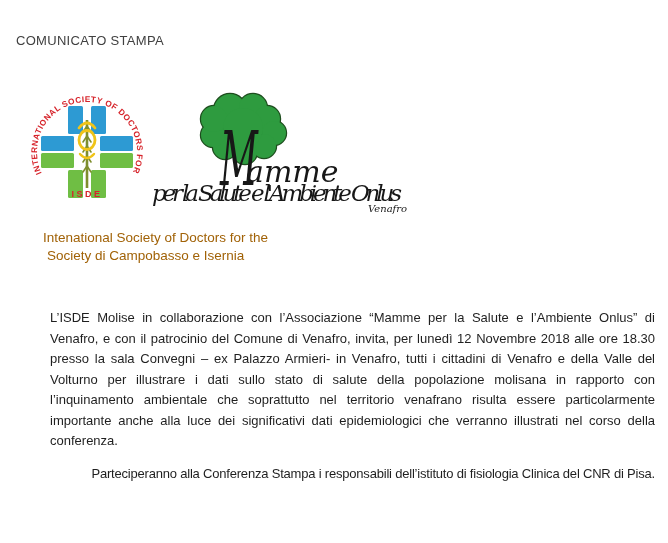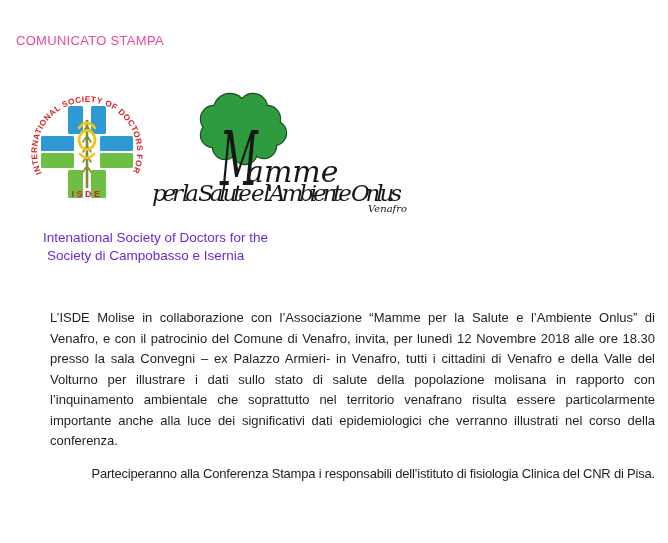--- a/index.html
+++ b/index.html
@@ -12,21 +12,21 @@
     font-family: "Liberation Sans", sans-serif;
     color: #1f1f1f;
     overflow: hidden;
   }
   .doc-header {
     position: absolute;
     left: 16px;
     top: 33px;
     font-size: 13px;
     letter-spacing: 0.3px;
-    color: #ec4899;
+    color: #404040;
   }
   .isde-logo {
     position: absolute;
     left: 27px;
     top: 92px;
     width: 120px;
     height: 120px;
   }
   .mamme-logo {
     position: absolute;
@@ -34,21 +34,21 @@
     top: 88px;
     width: 262px;
     height: 128px;
   }
   .subheader {
     position: absolute;
     left: 43px;
     top: 229px;
     font-size: 13.5px;
     line-height: 18px;
-    color: #6d28d9;
+    color: #a16207;
   }
   .subheader .line2 { padding-left: 4px; }
   .body-text {
     position: absolute;
     left: 15px;
     top: 308px;
     width: 640px;
     font-size: 13px;
     line-height: 20.5px;
     color: #1f1f1f;

